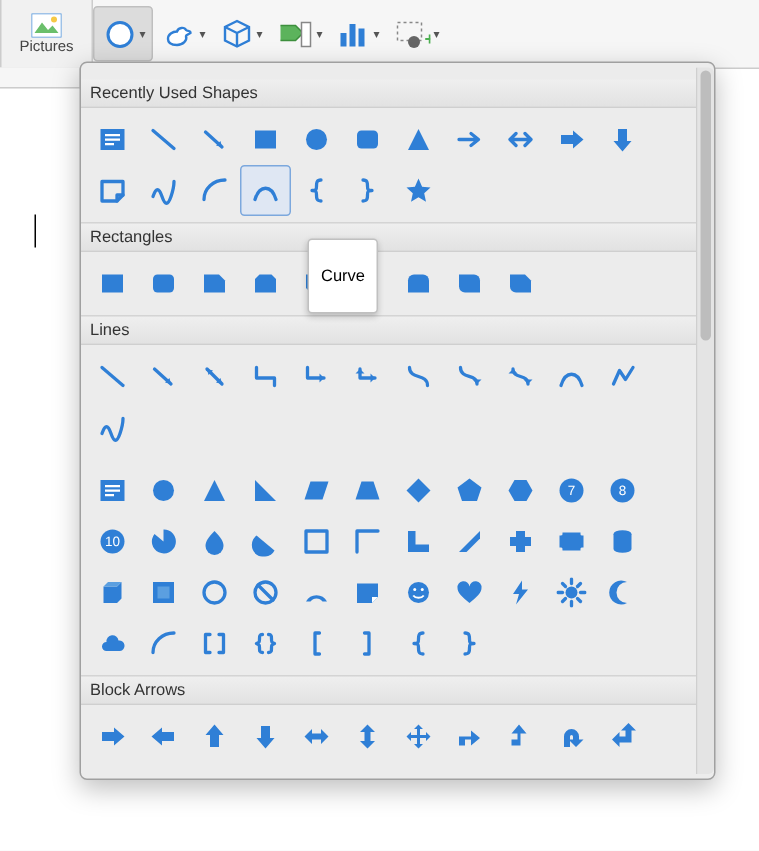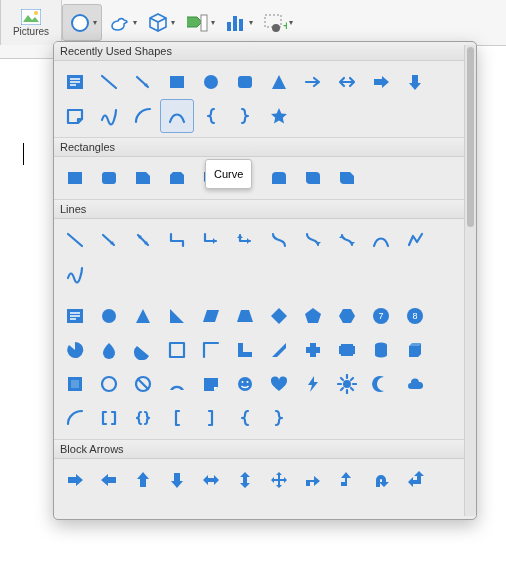--- a/index.html
+++ b/index.html
@@ -20,27 +20,27 @@
   
   .gallery{position:absolute;left:53px;top:41px;width:422px;height:477px;
            background:#ececec;border:1px solid #a0a0a0;border-radius:5px;
            box-shadow:0 6px 18px rgba(0,0,0,.25);overflow:hidden;}
   .gallery-inner{position:absolute;left:0;top:0;right:11px;bottom:0;overflow:hidden;}
   .scrollbar{position:absolute;right:0;top:3px;width:11px;bottom:3px;background:#e4e4e4;border-left:1px solid #cfcfcf;border-radius:0 4px 4px 0;}
   .scrollbar .thumb{position:absolute;left:2px;top:2px;width:7px;height:180px;background:#bdbdbd;border-radius:4px;}
   .cat{}
   .cat-h{height:18px;line-height:18px;padding-left:6px;font-size:11px;color:#333;
          background:linear-gradient(#efefef,#e2e2e2);border-top:1px solid #d4d4d4;border-bottom:1px solid #cfcfcf;}
-  .gallery .cat:first-child .cat-h{border-top:none;}
+  .gallery .cat:first-child .cat-h{border-top:none;margin-top:11px;}
   .grid{display:flex;flex-wrap:wrap;padding:4px 2px 4px 4px;}
   .cell{width:34px;height:34px;display:flex;align-items:center;justify-content:center;color:#2f7fd6;position:relative;}
   .cell svg{display:block;}
   .cell.sel{background:#dfe7f3;border:1px solid #7ca8dd;border-radius:3px;width:32px;height:32px;}
   .tooltip{position:absolute;left:151px;top:117px;background:#fff;border:1px solid #c0c0c0;border-radius:3px;
-           padding:8px 8px;font-size:11px;color:#000;box-shadow:0 2px 4px rgba(0,0,0,.2);white-space:nowrap;z-index:5;}
+           padding:18px 8px;font-size:11px;color:#000;box-shadow:0 2px 4px rgba(0,0,0,.2);white-space:nowrap;z-index:5;}
   .blue{fill:#2f7fd6;}
   .bstroke{stroke:#2f7fd6;stroke-width:2.2;fill:none;stroke-linecap:round;stroke-linejoin:round;}
   .wht{fill:#fff;}
 </style>
 </head>
 <body>
 <div class="stage">
 
 <div class="toolbar">
   <div class="tool-btn tool-pic">
@@ -363,20 +363,26 @@
               </svg>
             </div>
             <div class="cell">
               <svg width="20" height="20">
                 <circle cx="10" cy="10" r="8" class="blue"></circle>
                 <text x="10" y="13" text-anchor="middle" font-size="9" fill="#fff" font-family="Arial">8</text>
               </svg>
             </div>
             <div class="cell">
               <svg width="20" height="20">
+                <circle cx="10" cy="10" r="8" class="blue"></circle>
+                <text x="10" y="13" text-anchor="middle" font-size="9" fill="#fff" font-family="Arial">10</text>
+              </svg>
+            </div>
+            <div class="cell">
+              <svg width="20" height="20">
                 <use href="#s-pie"></use>
               </svg>
             </div>
             <div class="cell">
               <svg width="20" height="20">
                 <use href="#s-tear"></use>
               </svg>
             </div>
             <div class="cell">
               <svg width="20" height="20">

